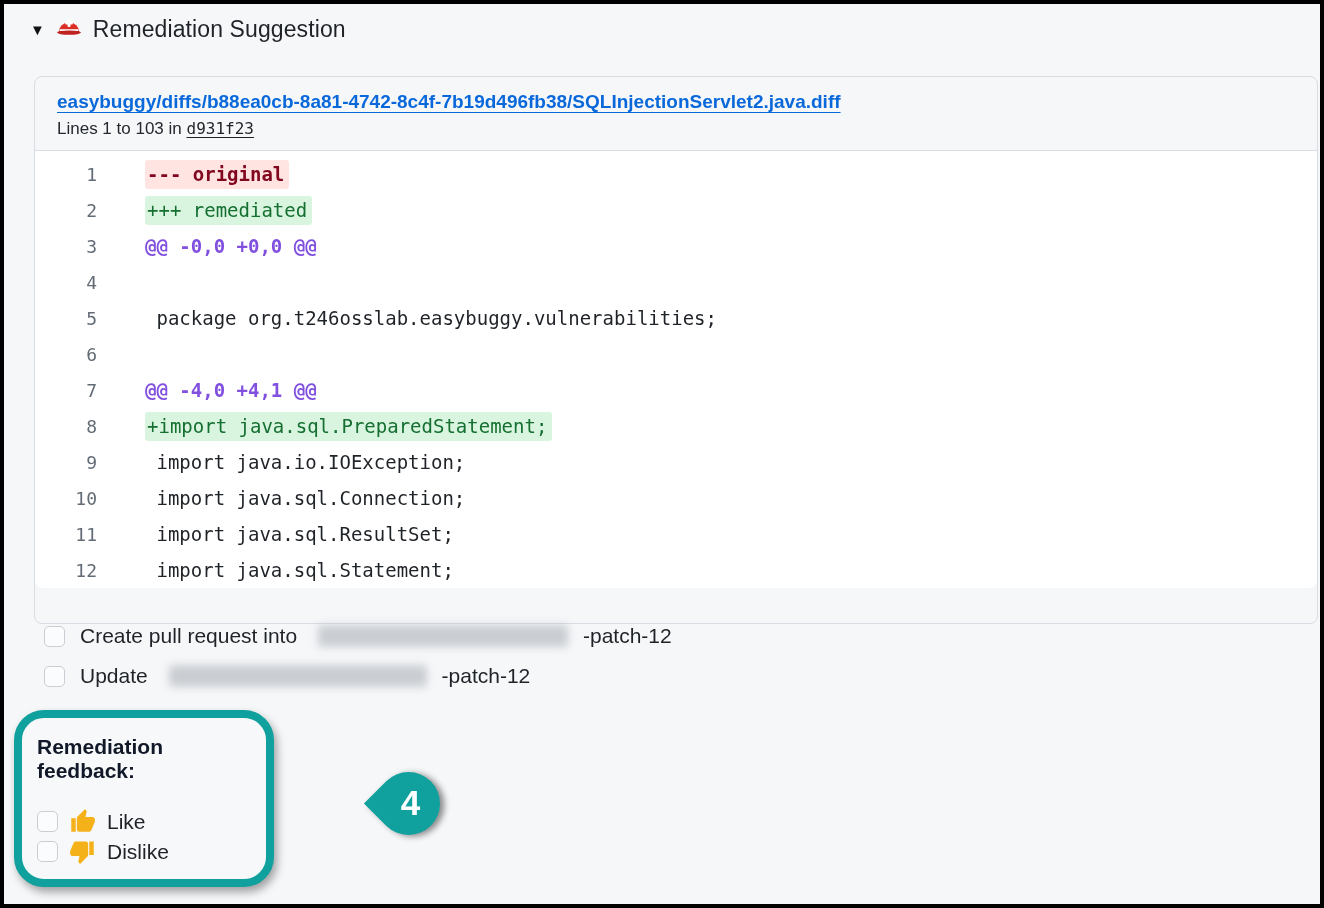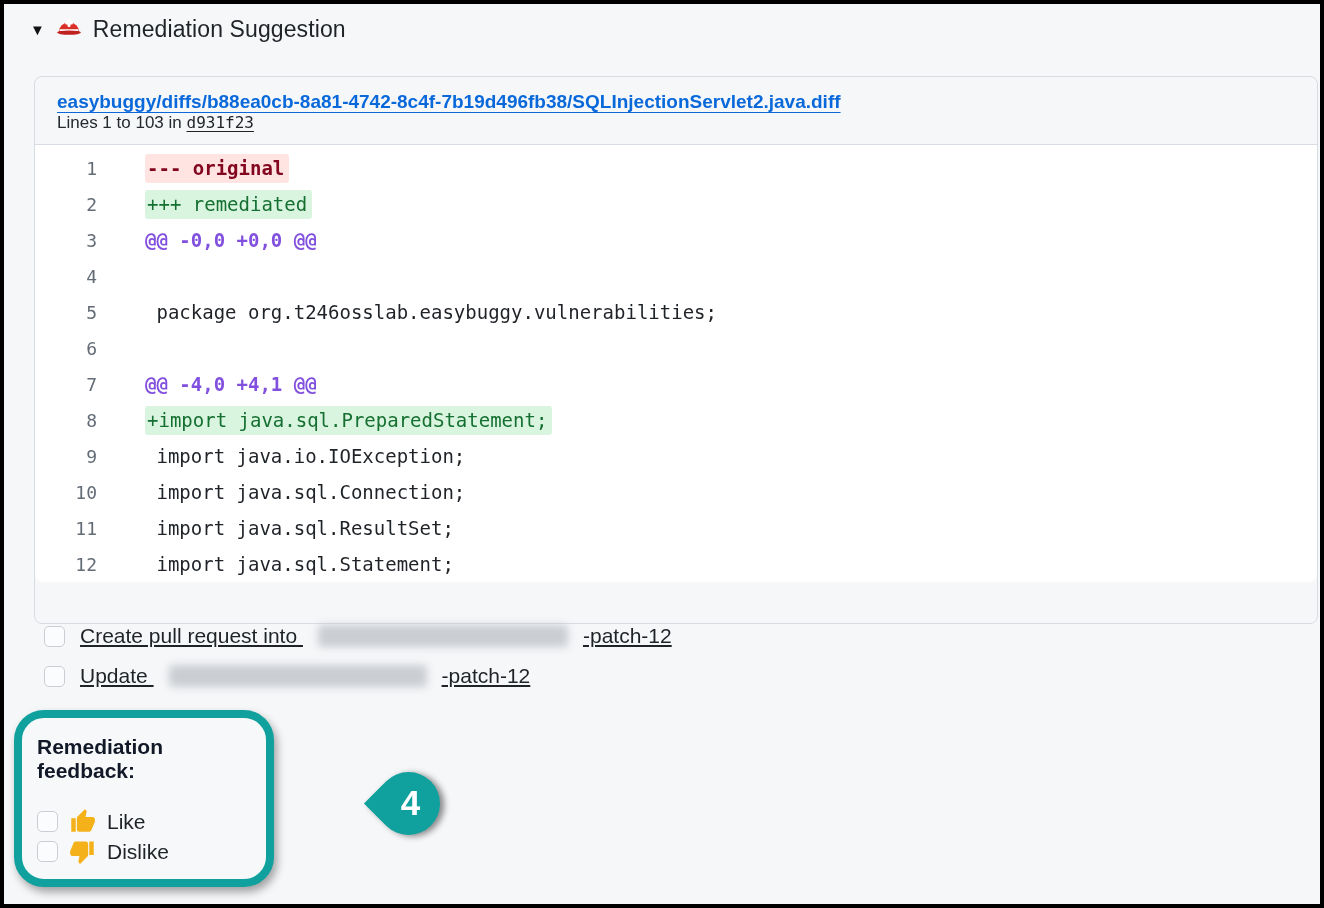--- a/index.html
+++ b/index.html
@@ -23,21 +23,21 @@
   
   .diff-card {
     position:absolute; left:30px; top:72px; width:1284px; height:548px;
     border:1px solid #d8dde3; border-radius:8px; background:#f6f7f9;
   }
   .diff-card-header { padding:14px 22px 11px 22px; }
   .file-link {
     font-size:19px; font-weight:700; color:#0a69da;
     text-decoration:underline; text-underline-offset:4px; cursor:pointer;
   }
-  .lines-info { font-size:17px; color:#24292f; }
+  .lines-info { margin-top:6px; font-size:17px; color:#24292f; }
   .commit-link {
     font-family:"DejaVu Sans Mono", monospace; font-size:16px; color:#1f2328;
     text-decoration:underline; text-underline-offset:3px; cursor:pointer;
   }
   .code-area {
     background:#fff; border-top:1px solid #d8dde3;
     border-radius:0 0 8px 8px; padding-top:5px; overflow:hidden;
   }
   .code-row {
     display:flex; align-items:center; height:36px;
@@ -55,21 +55,21 @@
 
   
   .cb {
     appearance:none; -webkit-appearance:none; flex:none;
     width:21px; height:21px; border:1.5px solid #c9ced4; border-radius:5px;
     background:#fbfcfd; cursor:pointer; margin:0;
   }
 
   
   .actions { position:absolute; left:40px; top:620px; display:flex; flex-direction:column; gap:16px; }
-  .action-row { display:flex; align-items:center; gap:15px;text-decoration:underline; }
+  .action-row { display:flex; align-items:center; gap:15px; }
   .action-text { font-size:21px; color:#1f2328; white-space:pre; }
   .redacted {
     display:inline-block; height:22px; background:#bfc3c8;
     border-radius:2px; filter:blur(4px); opacity:.8; vertical-align:middle;
   }
 
   
   .feedback-callout {
     position:absolute; left:10px; top:706px; width:260px; height:177px;
     border:8px solid #10a19e; border-radius:30px; background:#f7f8fa;

